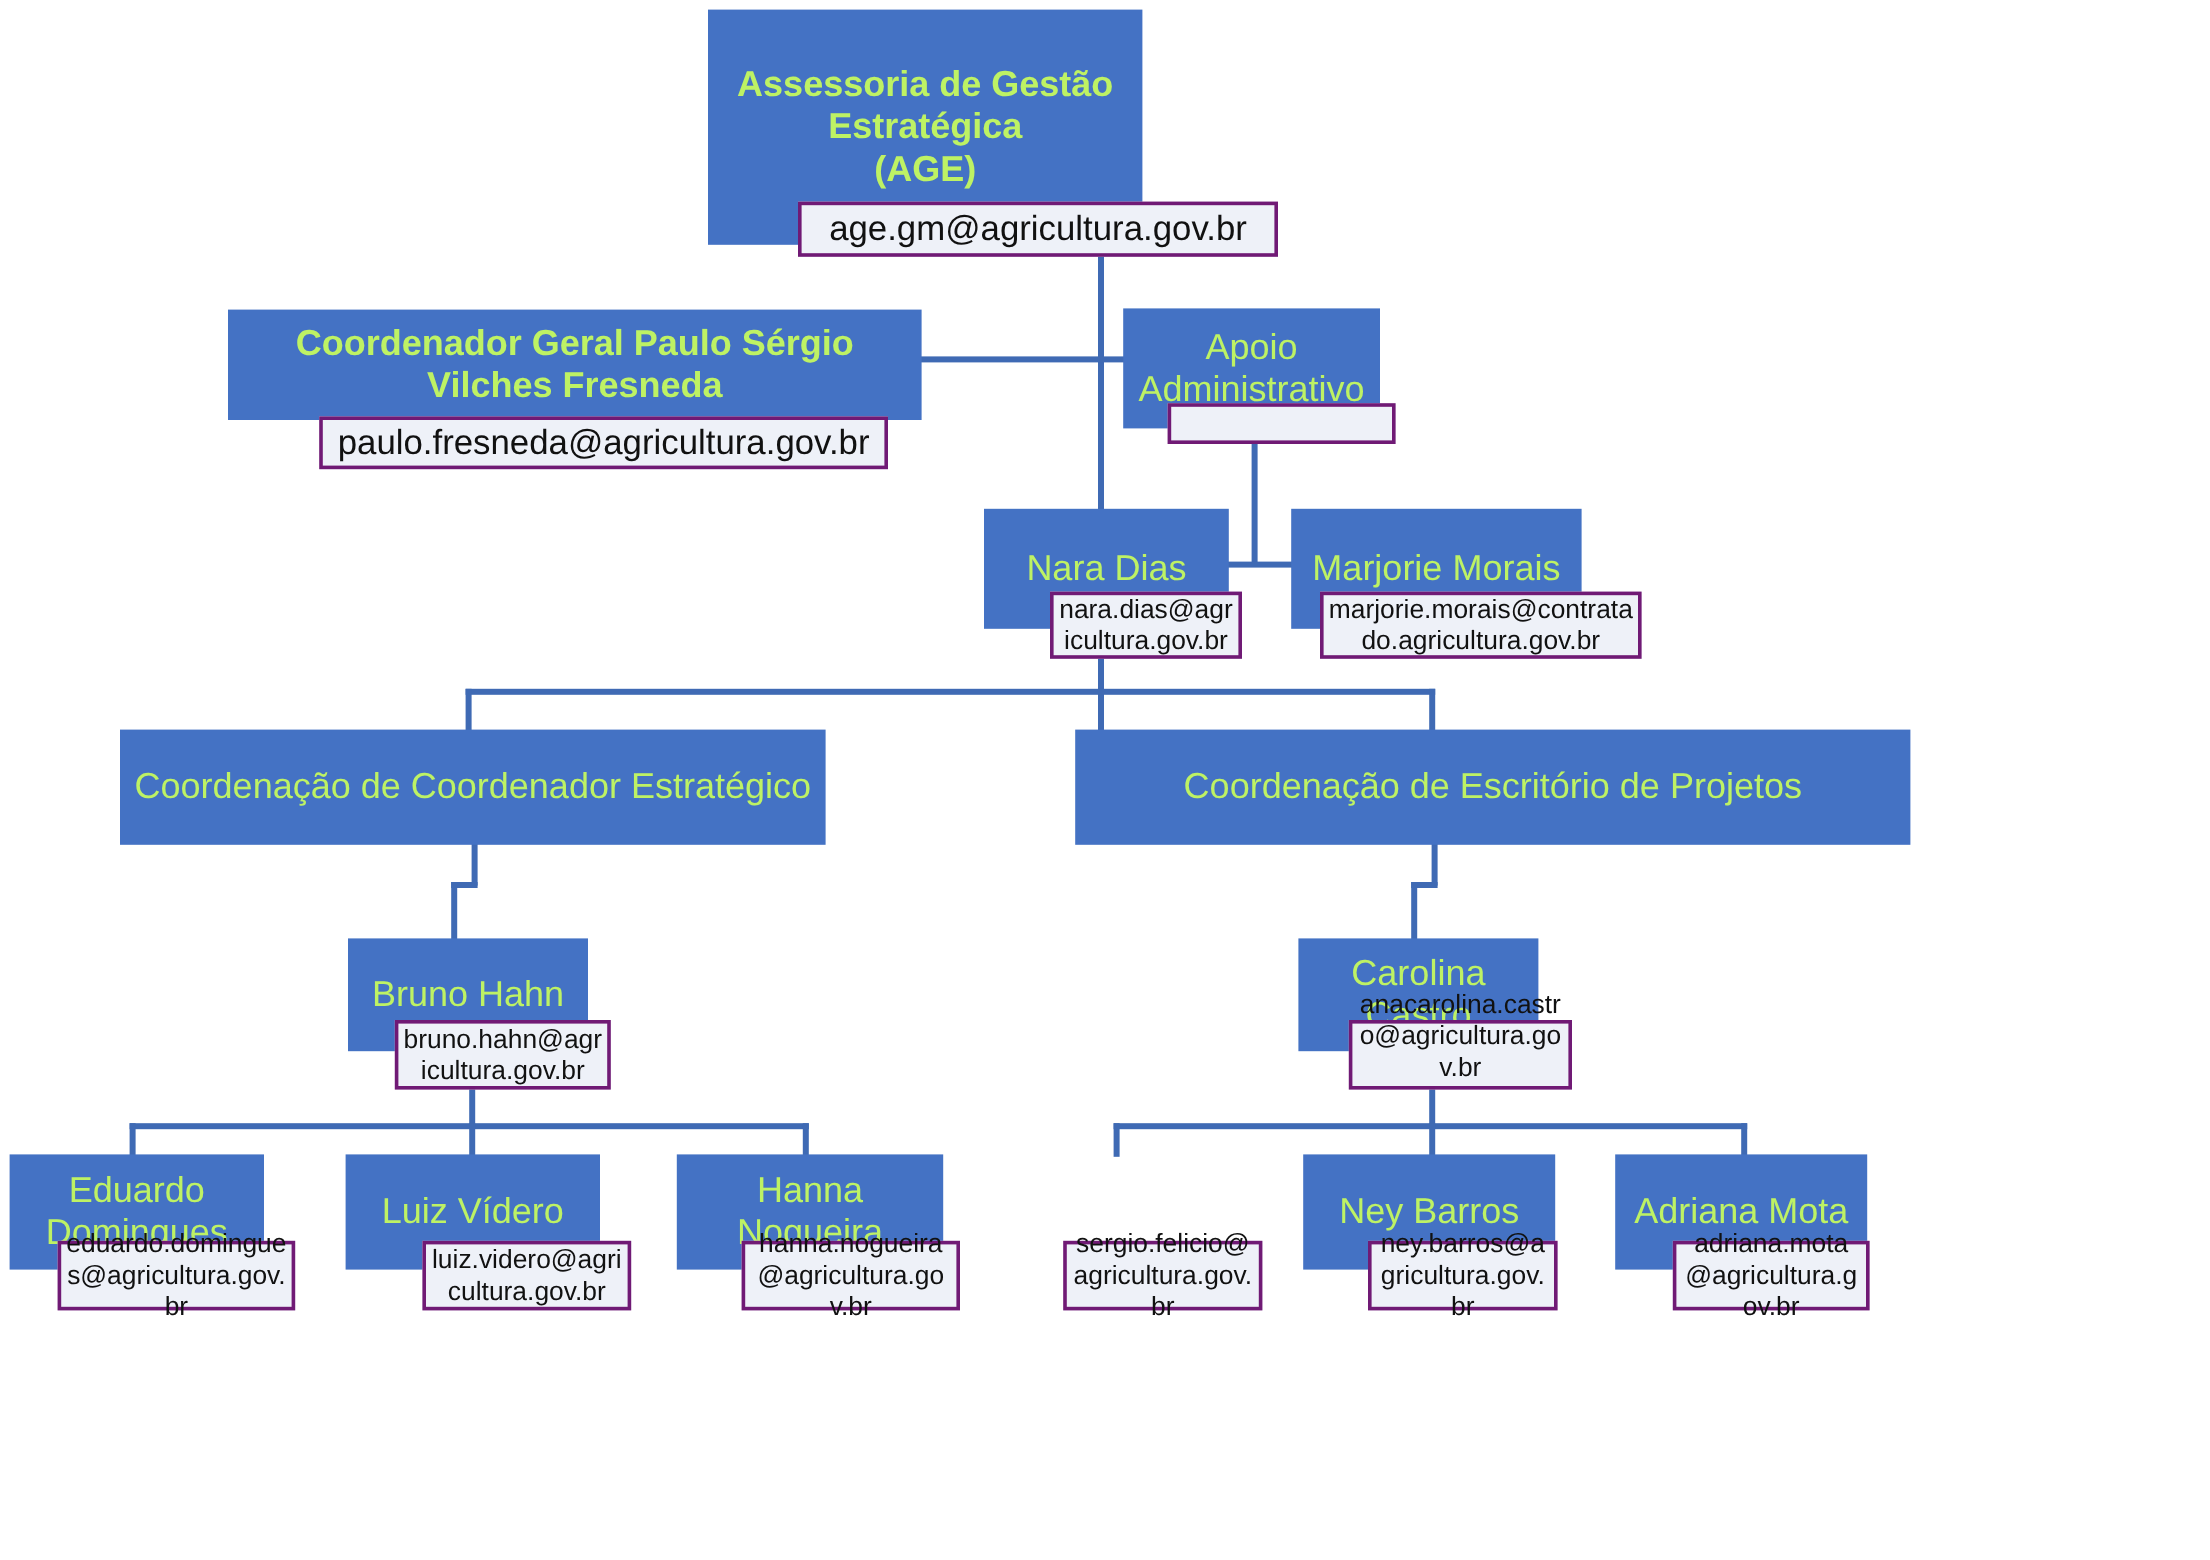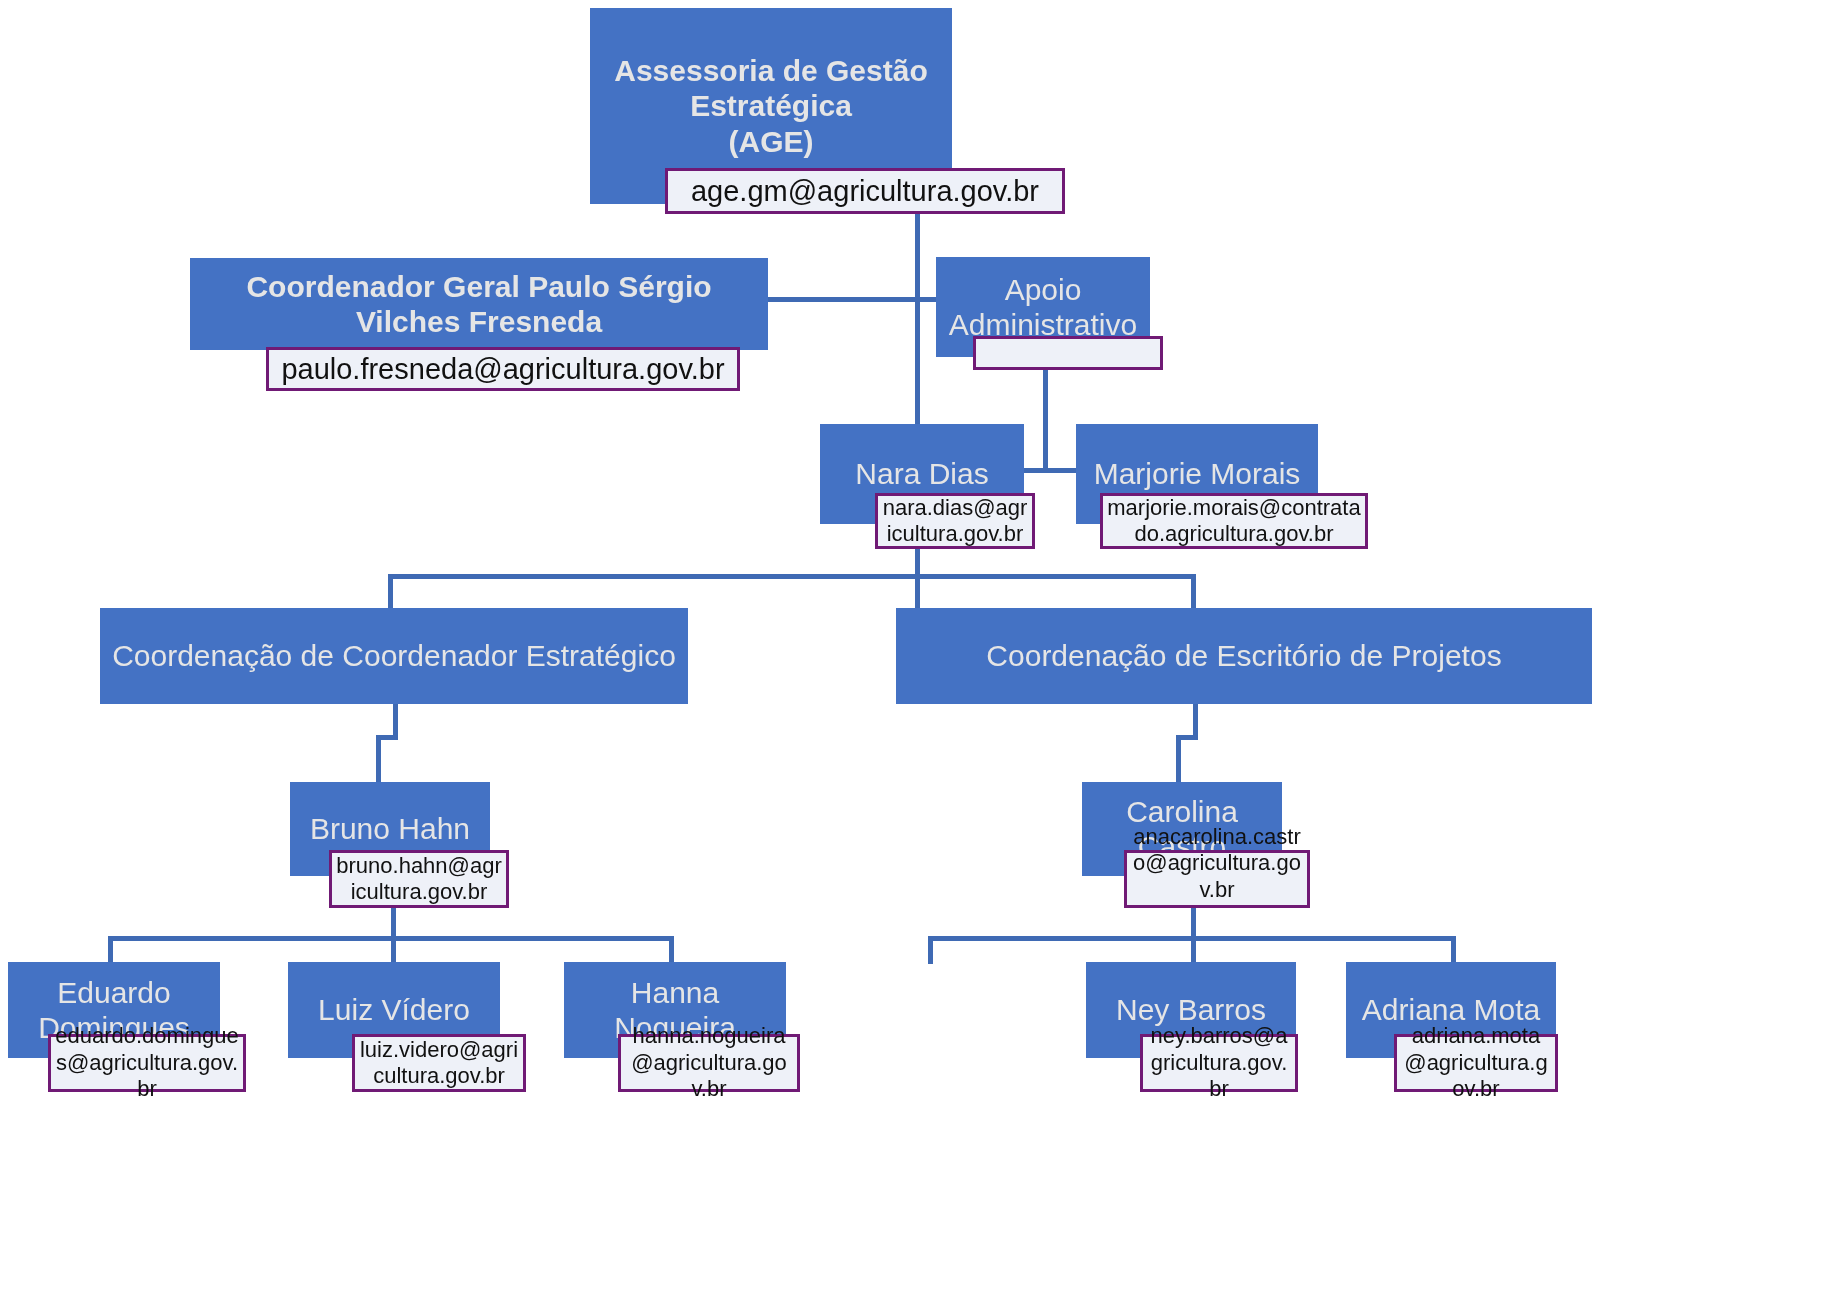--- a/index.html
+++ b/index.html
@@ -28,21 +28,21 @@
     position: absolute;
     background: #3f6ab4;
   }
   .line-h { height: 5px; }
   .line-v { width: 5px; }
 
   
   .node {
     position: absolute;
     background: #4472c4;
-    color: #e5e5e5;
+    color: #bef264;
     display: flex;
     align-items: center;
     justify-content: center;
     text-align: center;
     box-sizing: border-box;
     padding: 4px 10px;
     line-height: 1.18;
   }
   .node-title {
     display: block;
@@ -188,20 +188,23 @@
     <span class="email-text">luiz.videro@agricultura.gov.br</span>
   </div>
 
   <div class="node t-lg" style="left:564px; top:962px; width:222px; height:96px;">
     <span class="node-title">Hanna Nogueira</span>
   </div>
   <div class="email t-em-sm" style="left:618px; top:1034px; width:182px; height:58px;">
     <span class="email-text">hanna.nogueira@agricultura.gov.br</span>
   </div>
 
+  <div class="email t-em-sm" style="left:886px; top:1034px; width:166px; height:58px;">
+    <span class="email-text">sergio.felicio@agricultura.gov.br</span>
+  </div>
 
   <div class="node t-lg" style="left:1086px; top:962px; width:210px; height:96px;">
     <span class="node-title">Ney Barros</span>
   </div>
   <div class="email t-em-sm" style="left:1140px; top:1034px; width:158px; height:58px;">
     <span class="email-text">ney.barros@agricultura.gov.br</span>
   </div>
 
   <div class="node t-lg" style="left:1346px; top:962px; width:210px; height:96px;">
     <span class="node-title">Adriana Mota</span>

